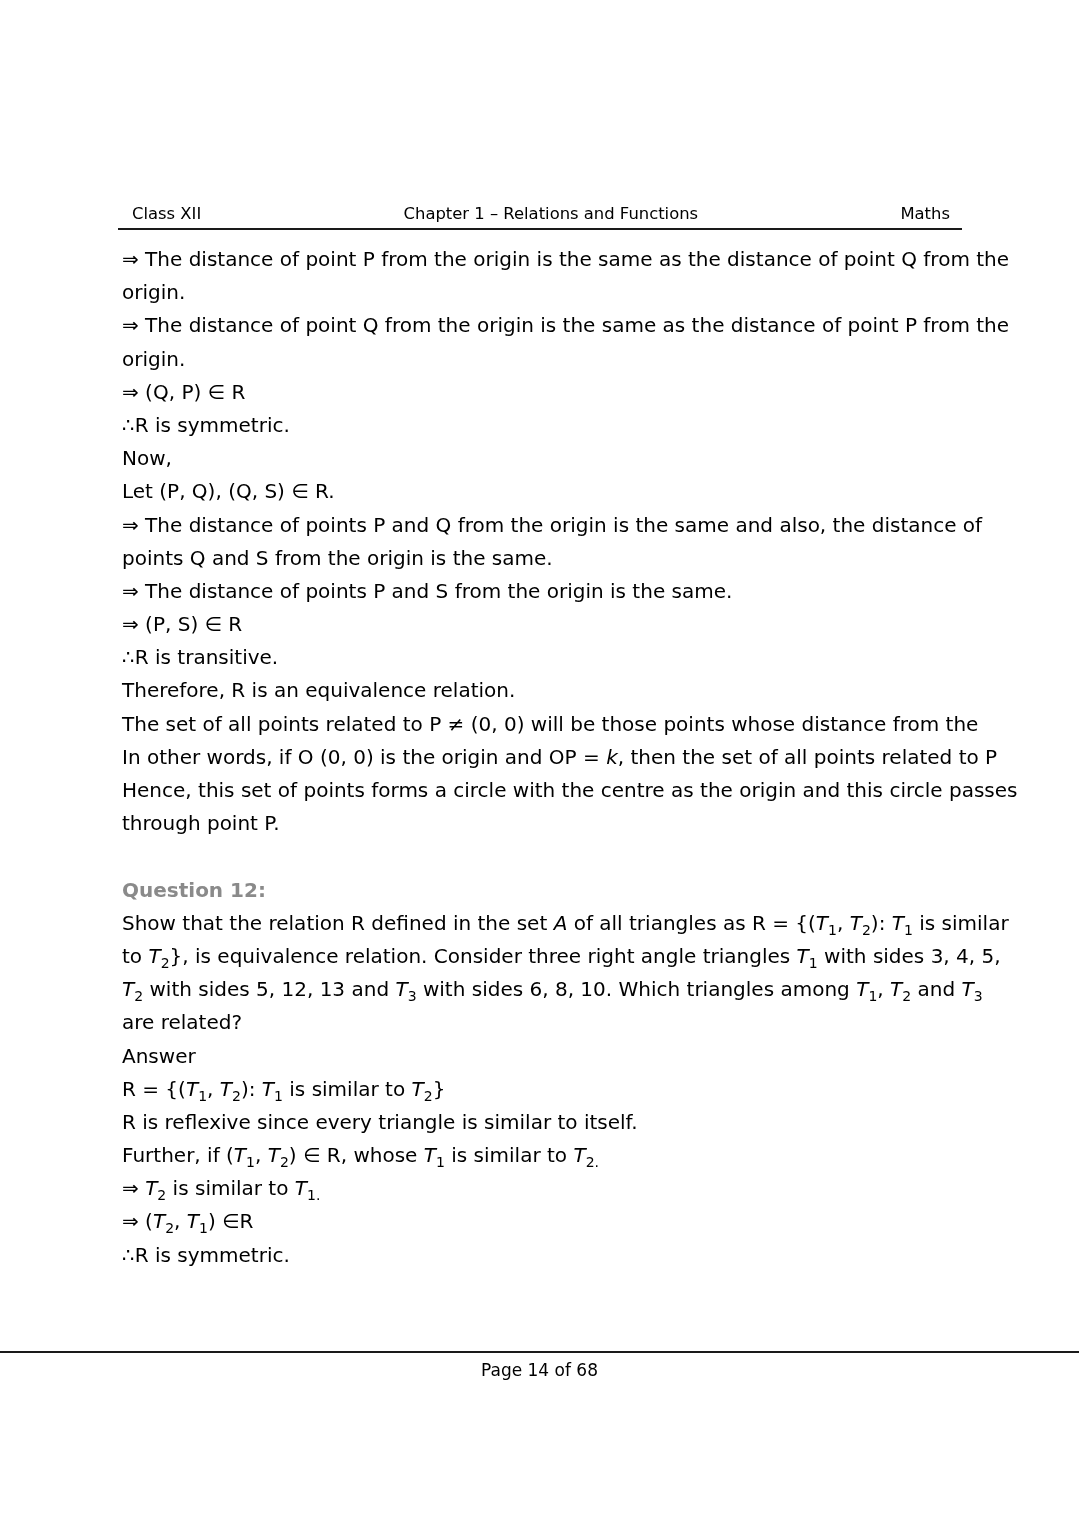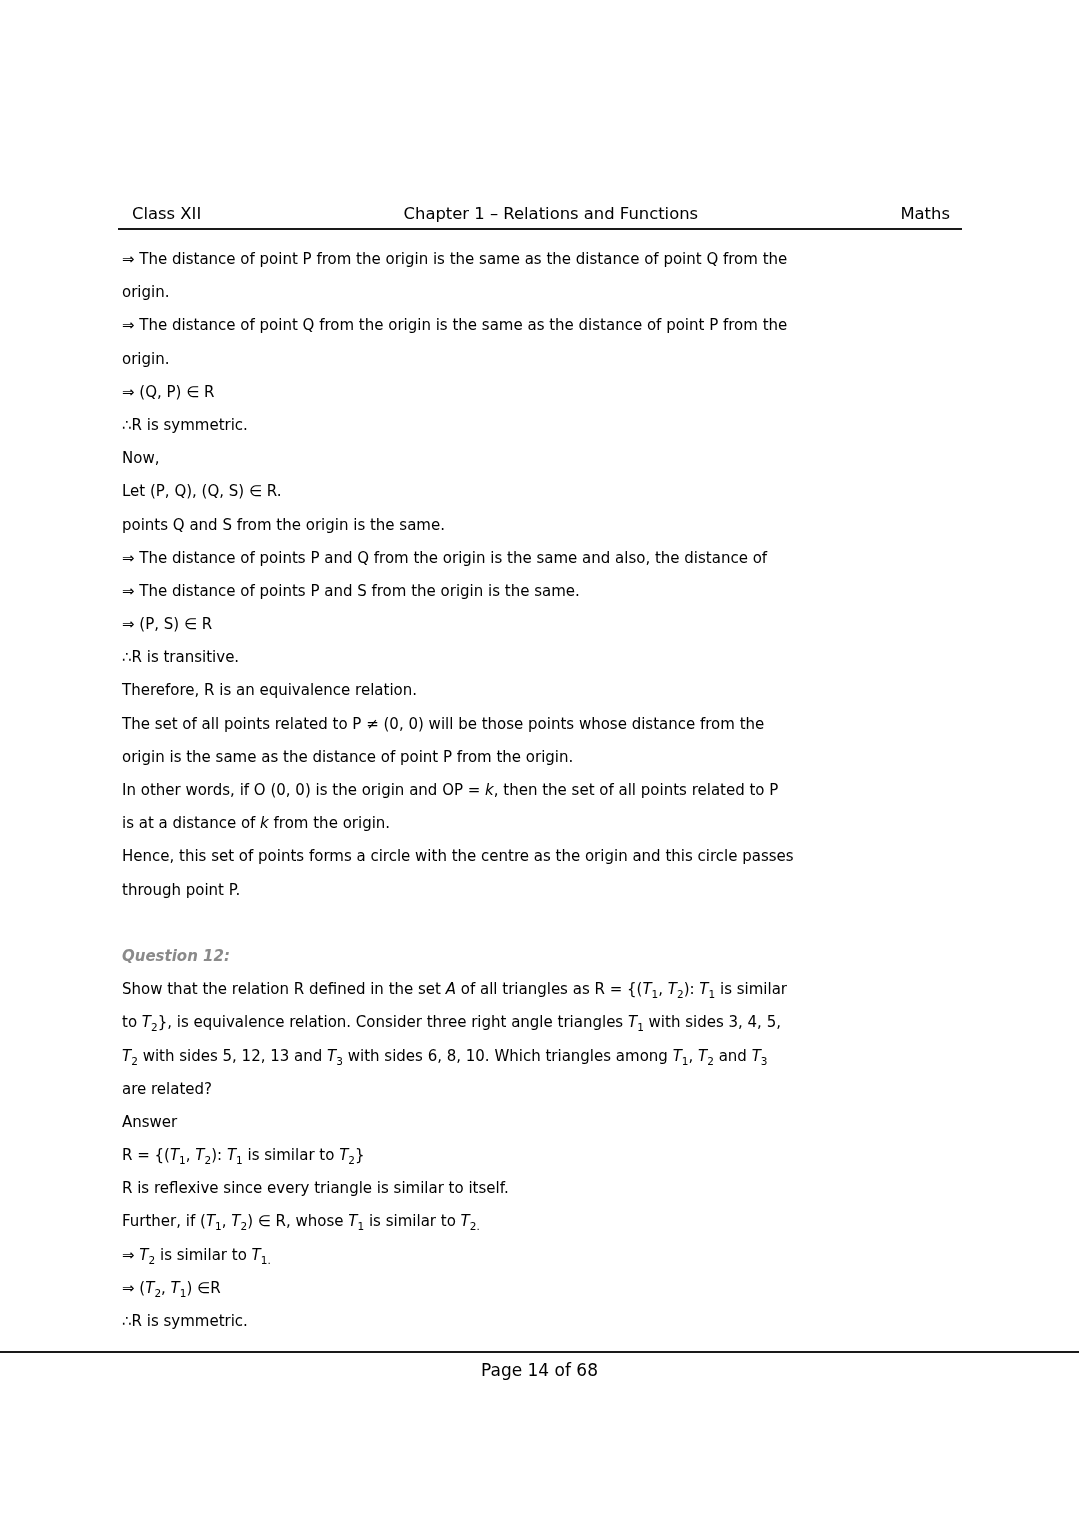--- a/index.html
+++ b/index.html
@@ -22,21 +22,21 @@
     display:flex; justify-content:space-between; align-items:baseline;
     font-size:16.4px; line-height:20px;
     padding:0 12px 4px 14px;
     border-bottom:2px solid #1a1a1a;
   }
   .header .center { text-align:left; }
   .doc-body {
     position:absolute;
     left:122px; top:227px;
     width:848px;
-    font-size:15px;
+    font-size:20px;
   }
   .line {
     line-height:33.2px;
     height:33.2px;
     white-space:pre;
   }
   .line.question { font-weight:bold; }
   .line.spacer { height:33.2px; }
   .i { font-style:italic; }
   sub { font-size:0.7em; line-height:0; }
@@ -64,34 +64,32 @@
 
   <div class="doc-body" id="doc-body">
       <div class="line"><span>⇒ The distance of point P from the origin is the same as the distance of point Q from the</span></div>
       <div class="line"><span>origin.</span></div>
       <div class="line"><span>⇒ The distance of point Q from the origin is the same as the distance of point P from the</span></div>
       <div class="line"><span>origin.</span></div>
       <div class="line"><span>⇒ (Q, P) ∈ R</span></div>
       <div class="line"><span>∴R is symmetric.</span></div>
       <div class="line"><span>Now,</span></div>
       <div class="line"><span>Let (P, Q), (Q, S) ∈ R.</span></div>
+      <div class="line"><span>⇒ The distance of points P and Q from the origin is the same and also, the distance of</span></div>
       <div class="line"><span>points Q and S from the origin is the same.</span></div>
-      <div class="line"><span>⇒ The distance of points P and Q from the origin is the same and also, the distance of</span></div>
       <div class="line"><span>⇒ The distance of points P and S from the origin is the same.</span></div>
       <div class="line"><span>⇒ (P, S) ∈ R</span></div>
       <div class="line"><span>∴R is transitive.</span></div>
       <div class="line"><span>Therefore, R is an equivalence relation.</span></div>
       <div class="line"><span>The set of all points related to P ≠ (0, 0) will be those points whose distance from the</span></div>
-      <div class="line"><span>origin is the same as the distance of point P from the origin.</span></div>
       <div class="line"><span>In other words, if O (0, 0) is the origin and OP = </span><span class="i">k</span><span>, then the set of all points related to P</span></div>
-      <div class="line"><span>is at a distance of </span><span class="i">k</span><span> from the origin.</span></div>
       <div class="line"><span>Hence, this set of points forms a circle with the centre as the origin and this circle passes</span></div>
       <div class="line"><span>through point P.</span></div>
       <div class="line spacer"></div>
-      <div class="line question" style="color: rgb(138, 138, 138); font-style: italic;"><span>Question 12:</span></div>
+      <div class="line question" style="color: rgb(138, 138, 138);"><span>Question 12:</span></div>
       <div class="line"><span>Show that the relation R defined in the set </span><span class="i">A</span><span> of all triangles as R = {(</span><span class="i">T</span><sub>1</sub><span>, </span><span class="i">T</span><sub>2</sub><span>): </span><span class="i">T</span><sub>1</sub><span> is similar</span></div>
       <div class="line"><span>to </span><span class="i">T</span><sub>2</sub><span>}, is equivalence relation. Consider three right angle triangles </span><span class="i">T</span><sub>1</sub><span> with sides 3, 4, 5,</span></div>
       <div class="line"><span class="i">T</span><sub>2</sub><span> with sides 5, 12, 13 and </span><span class="i">T</span><sub>3</sub><span> with sides 6, 8, 10. Which triangles among </span><span class="i">T</span><sub>1</sub><span>, </span><span class="i">T</span><sub>2</sub><span> and </span><span class="i">T</span><sub>3</sub></div>
       <div class="line"><span>are related?</span></div>
       <div class="line"><span>Answer</span></div>
       <div class="line"><span>R = {(</span><span class="i">T</span><sub>1</sub><span>, </span><span class="i">T</span><sub>2</sub><span>): </span><span class="i">T</span><sub>1</sub><span> is similar to </span><span class="i">T</span><sub>2</sub><span>}</span></div>
       <div class="line"><span>R is reflexive since every triangle is similar to itself.</span></div>
       <div class="line"><span>Further, if (</span><span class="i">T</span><sub>1</sub><span>, </span><span class="i">T</span><sub>2</sub><span>) ∈ R, whose </span><span class="i">T</span><sub>1</sub><span> is similar to </span><span class="i">T</span><sub>2.</sub></div>
       <div class="line"><span>⇒ </span><span class="i">T</span><sub>2</sub><span> is similar to </span><span class="i">T</span><sub>1.</sub></div>
       <div class="line"><span>⇒ (</span><span class="i">T</span><sub>2</sub><span>, </span><span class="i">T</span><sub>1</sub><span>) ∈R</span></div>

